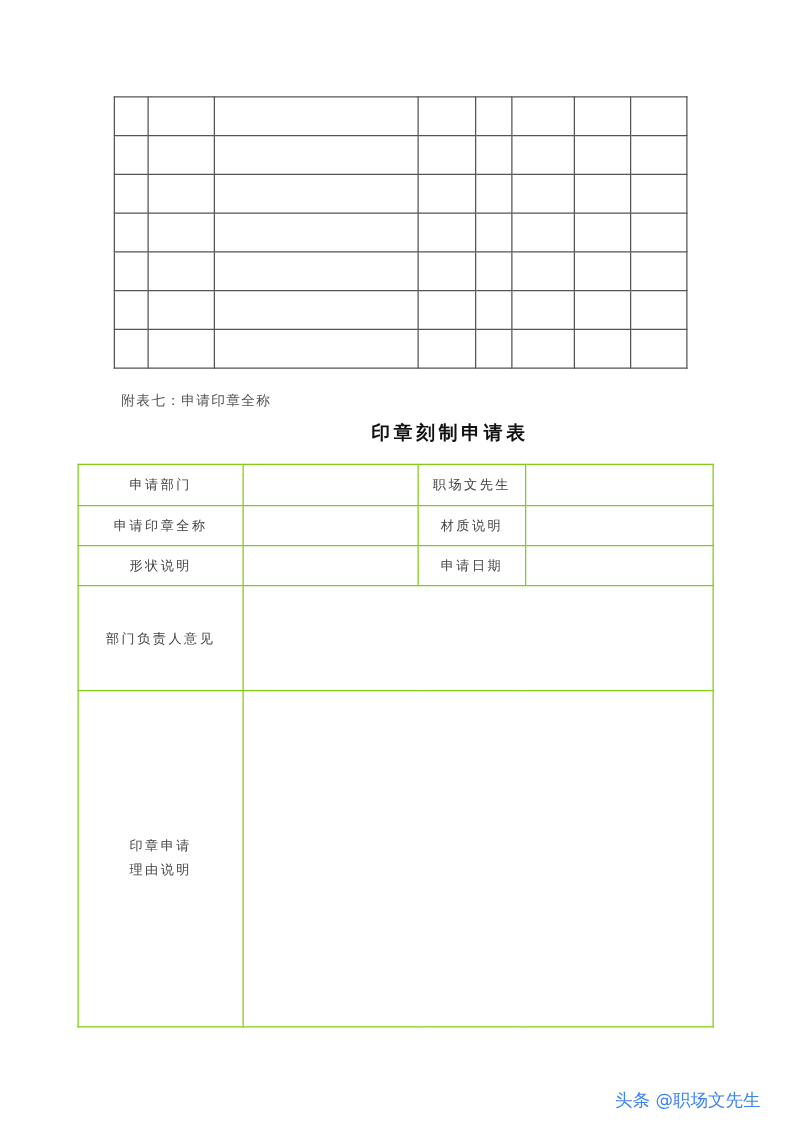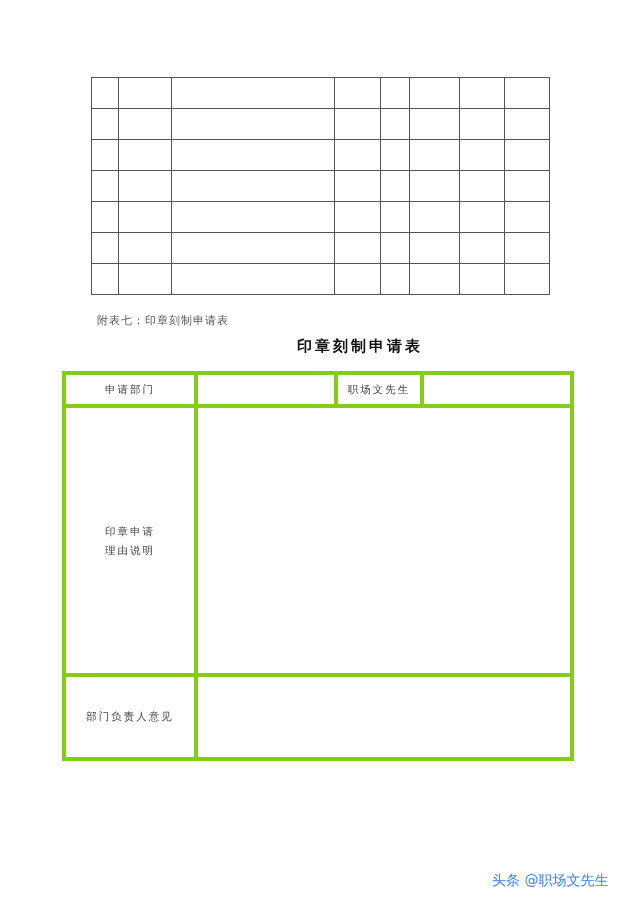--- a/index.html
+++ b/index.html
@@ -7,21 +7,21 @@
     width:640px; height:905px; background:#ffffff; position:relative; overflow:hidden;
     font-family: "DejaVu Serif", "Liberation Serif", serif; color:#333;
   }
   
   .grid-table { position:absolute; left:91px; top:77px; border-collapse:collapse; }
   .grid-table td { border:1px solid #555; padding:0; height:30px; }
   .caption { position:absolute; left:97px; top:313px; font-size:11px; color:#555; letter-spacing:1px; }
   .title { position:absolute; left:0; width:640px; top:337px; text-align:center; font-size:15px; font-weight:bold; color:#111; letter-spacing:3px;padding-left:40px; }
   
   .form { position:absolute; left:62px; top:371px; border-collapse:collapse; table-layout:fixed; }
-  .form td { border:4px solid #84cc16; padding:0; font-size:10.5px; color:#444; text-align:center; vertical-align:middle; letter-spacing:2px; }
+  .form td { border:1px solid #84cc16; padding:0; font-size:10.5px; color:#444; text-align:center; vertical-align:middle; letter-spacing:2px; }
   .watermark { position:absolute; left:492px; top:872px; font-family:"DejaVu Sans", sans-serif; font-size:14px; color:#3b82f6; }
 </style>
 </head>
 <body>
 
 <table class="grid-table">
   <colgroup>
     <col style="width:27px">
       <col style="width:53px">
       <col style="width:163px">
@@ -98,44 +98,56 @@
         <td></td>
         <td></td>
         <td></td>
         <td></td>
         <td></td>
         <td></td>
       </tr>
     </tbody>
 </table>
 
-<div class="caption">附表七：印章刻制申请表</div>
+<div class="caption">附表七：申请印章全称</div>
 <div class="title">印章刻制申请表</div>
 
 <table class="form">
   <colgroup>
     <col style="width:132px">
       <col style="width:140px">
       <col style="width:86px">
       <col style="width:150px">
   </colgroup>
   <tbody>
       <tr style="height:33px">
     <td>申请部门</td>
     <td></td>
     <td>职场文先生</td>
     <td></td>
   </tr>
+  <tr style="height:32px">
+    <td>申请印章全称</td>
+    <td></td>
+    <td>材质说明</td>
+    <td></td>
+  </tr>
+  <tr style="height:32px">
+    <td>形状说明</td>
+    <td></td>
+    <td>申请日期</td>
+    <td></td>
+  </tr>
+  <tr style="height:84px">
+    <td>部门负责人意见</td>
+    <td colspan="3"></td>
+  </tr>
   <tr style="height:269px">
     <td style="line-height:19px;">
       <div>印章申请</div>
       <div>理由说明</div>
     </td>
-    <td colspan="3"></td>
-  </tr>
-  <tr style="height:84px">
-    <td>部门负责人意见</td>
     <td colspan="3"></td>
   </tr>
 </tbody>
   </table>
 
 <div class="watermark">头条 @职场文先生</div>
 
 </body></html>

